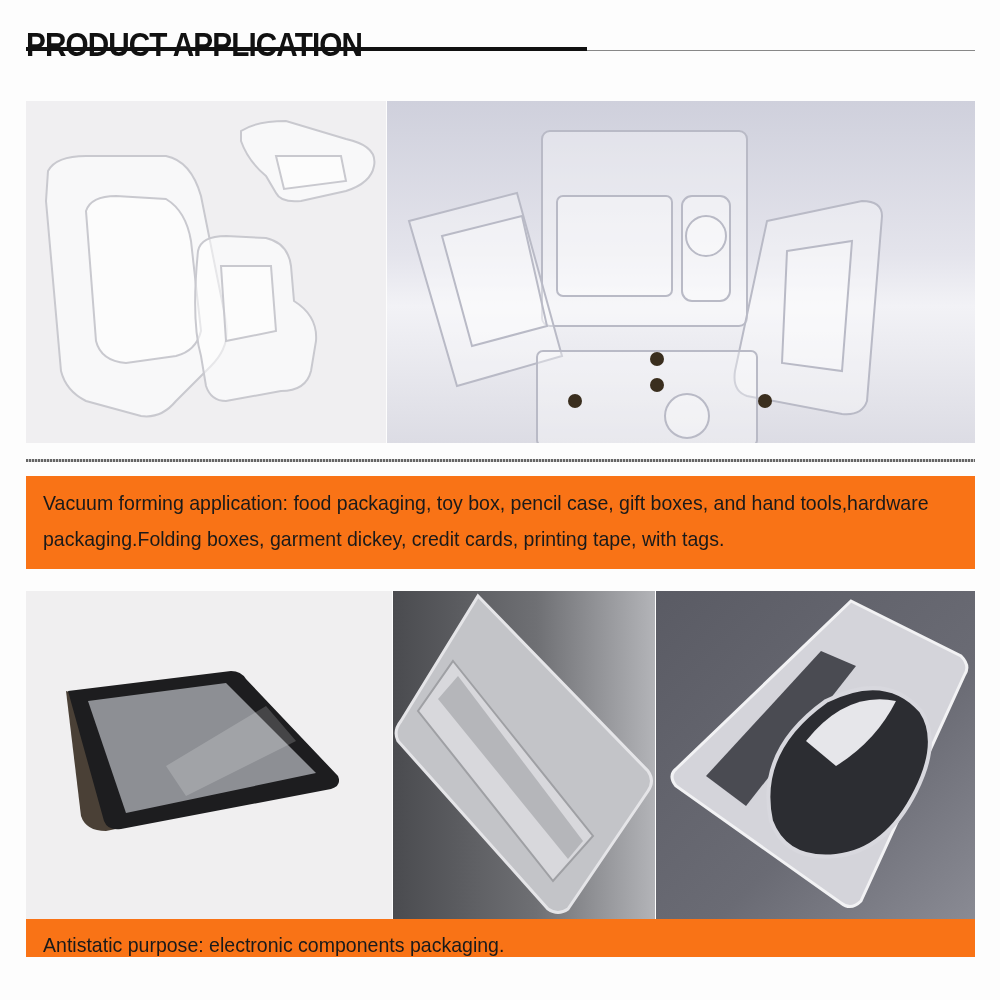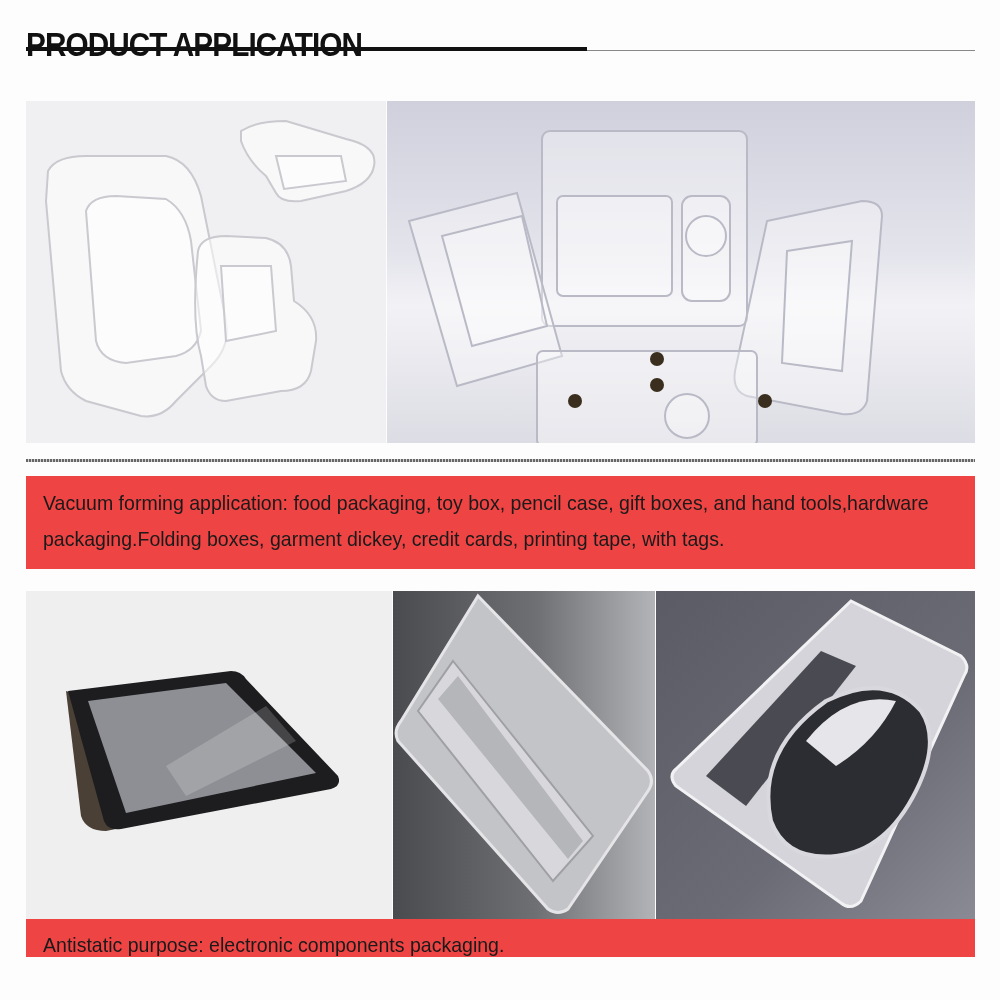--- a/index.html
+++ b/index.html
@@ -4,21 +4,21 @@
 <style>
   html, body { margin: 0; padding: 0; }
   body { width: 1000px; height: 1000px; background: #fdfdfd; position: relative; overflow: hidden; font-family: "Liberation Sans", sans-serif; }
   .abs { position: absolute; }
   .title { left: 26px; top: 4px; font-size: 33px; color: #111; letter-spacing: -1px; transform: scaleX(0.9); transform-origin: left top; white-space: nowrap; }
   .rule-thick { left: 26px; top: 47px; width: 561px; height: 4px; background: #111; }
   .rule-thin { left: 587px; top: 50px; width: 388px; height: 1px; background: #888; }
   .photo { overflow: hidden; }
   .dashed { left: 26px; width: 949px; height: 3px;
     background: repeating-linear-gradient(90deg, #666 0 2px, #cfcfcf 2px 3px); }
-  .textbox { left: 26px; width: 949px; background: #ef4444; }
+  .textbox { left: 26px; width: 949px; background: #f97316; }
   .caption { position: absolute; left: 17px; font-size: 21px; color: #1a1a1a; line-height: 36px; transform: scaleX(0.93); transform-origin: left top; white-space: nowrap; }
 </style>
 </head>
 <body>
 
 <h1 class="abs title">PRODUCT APPLICATION</h1>
 <div class="abs rule-thick"></div>
 <div class="abs rule-thin"></div>
 
 <div class="abs photo" style="left:26px; top:101px; width:360px; height:342px; background:#f0eff1;" title="Clear plastic blister trays">

